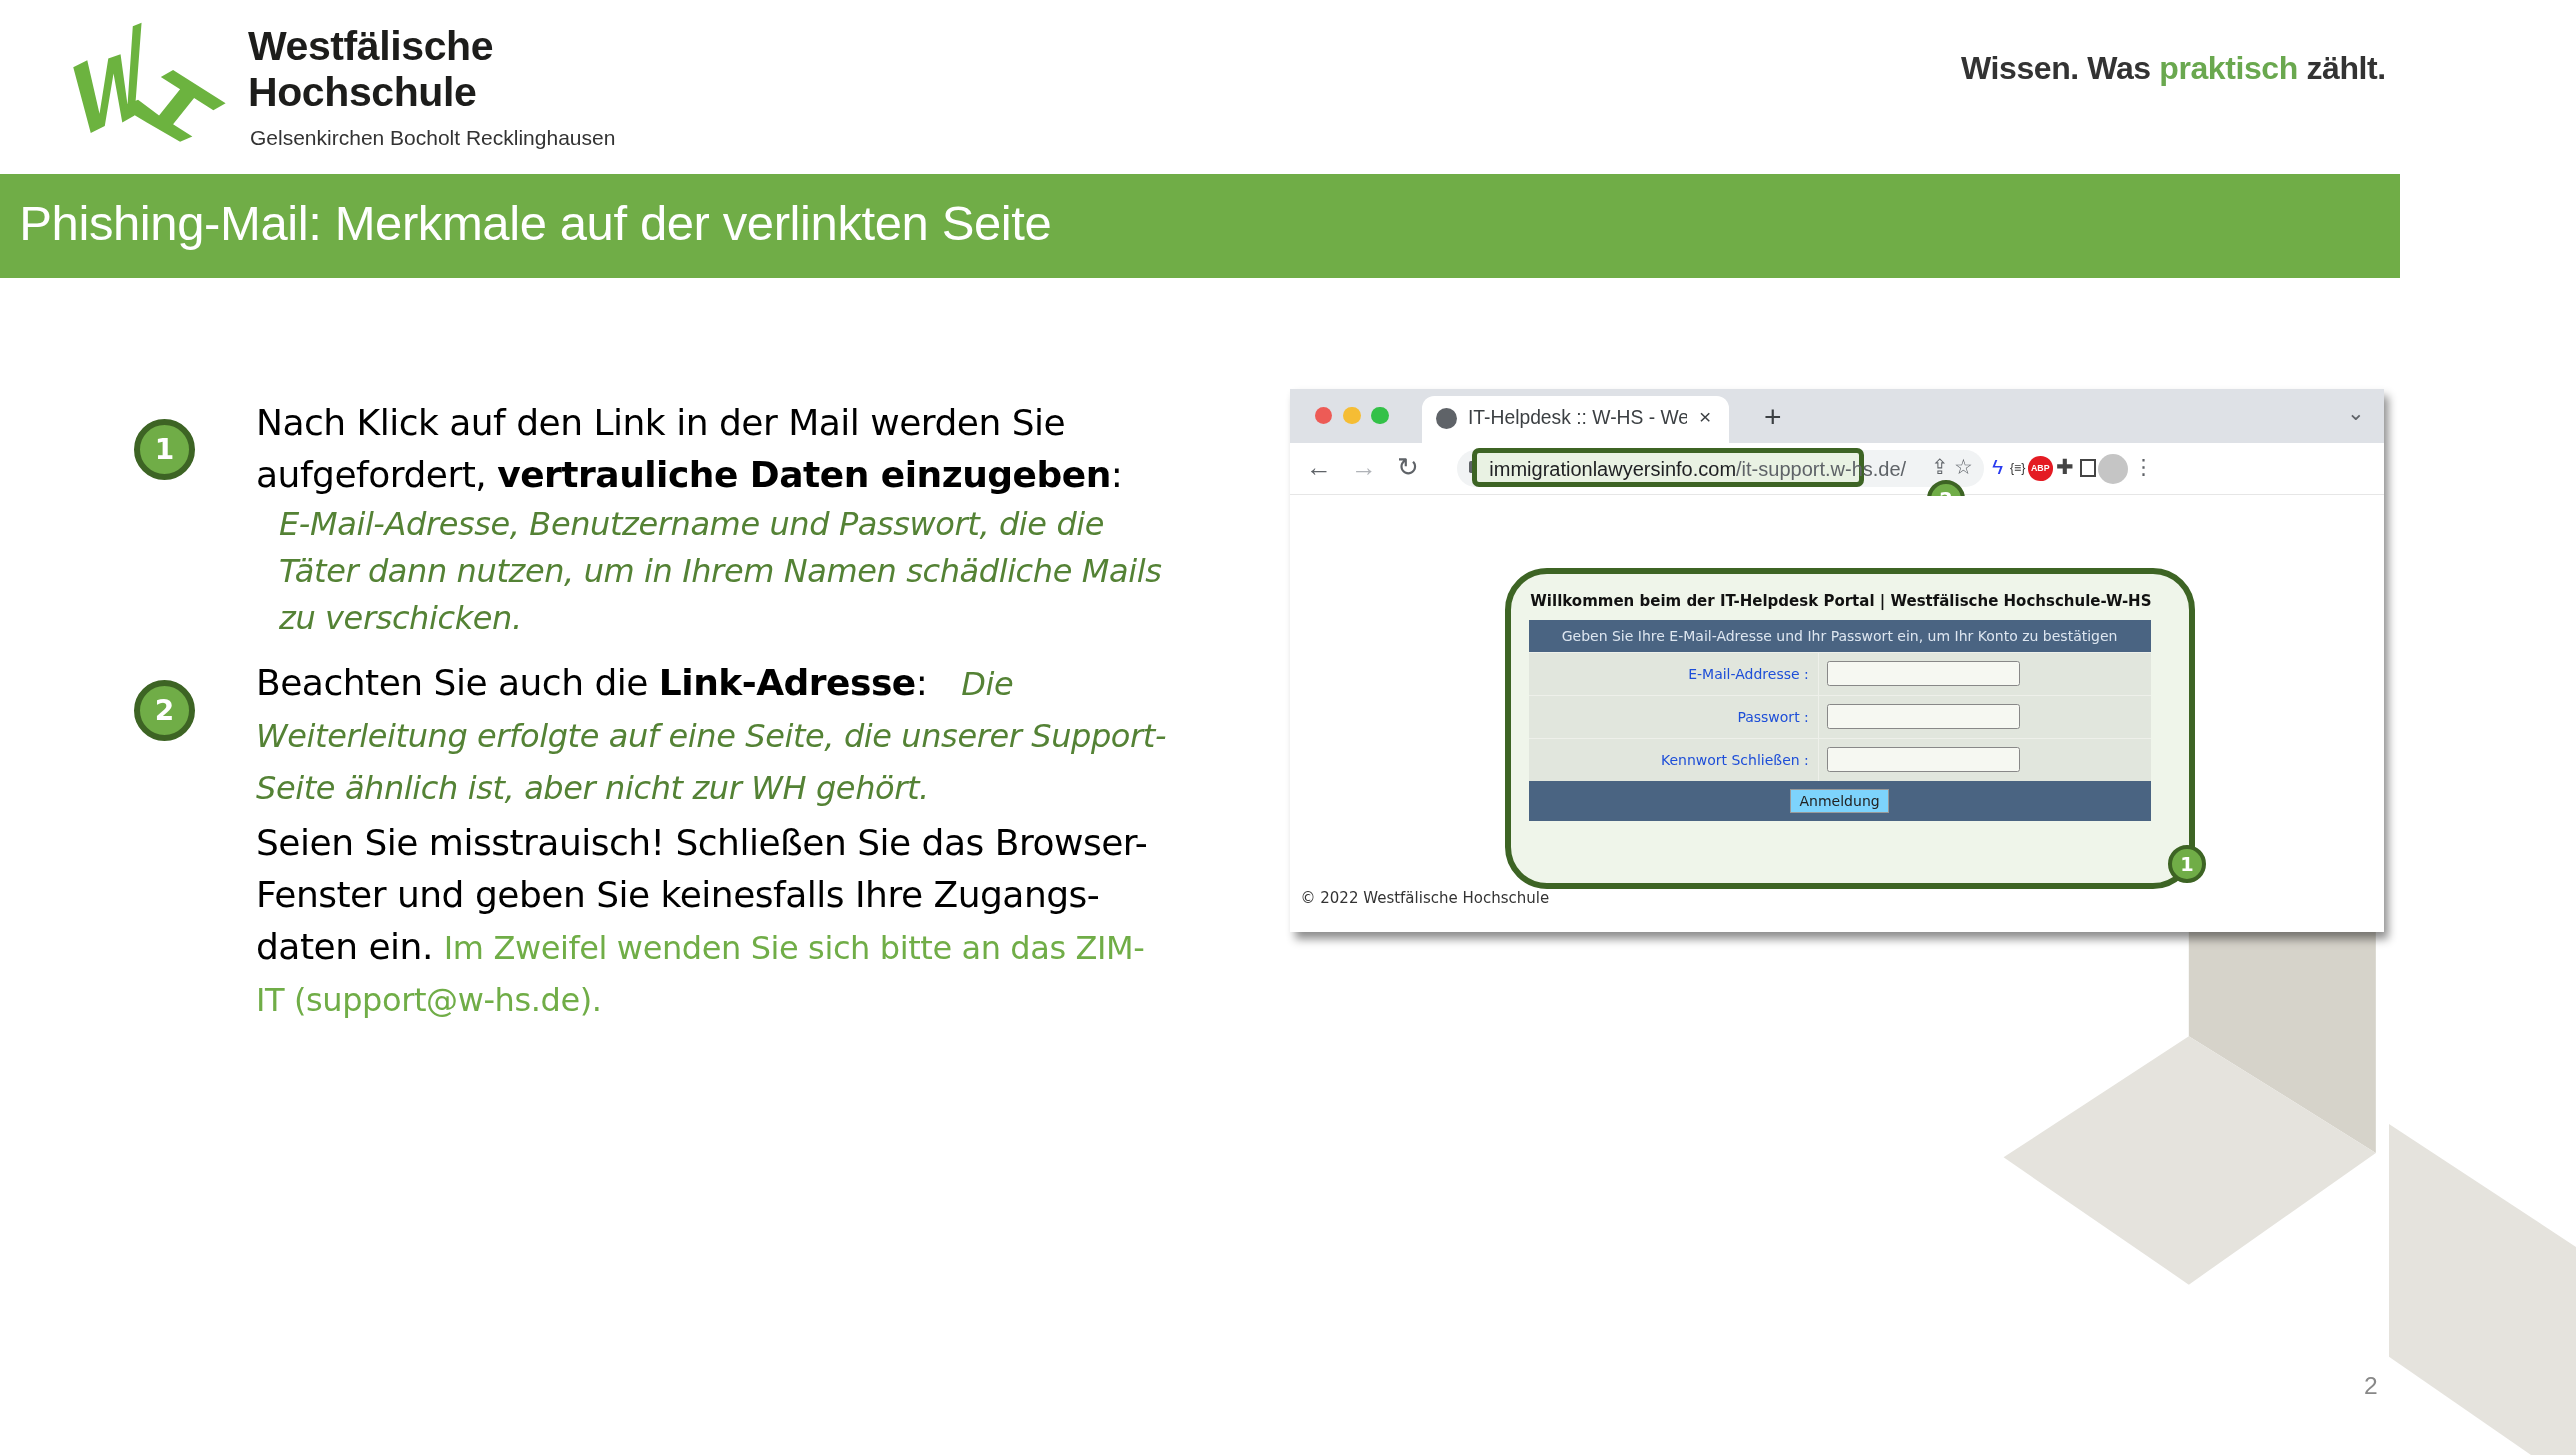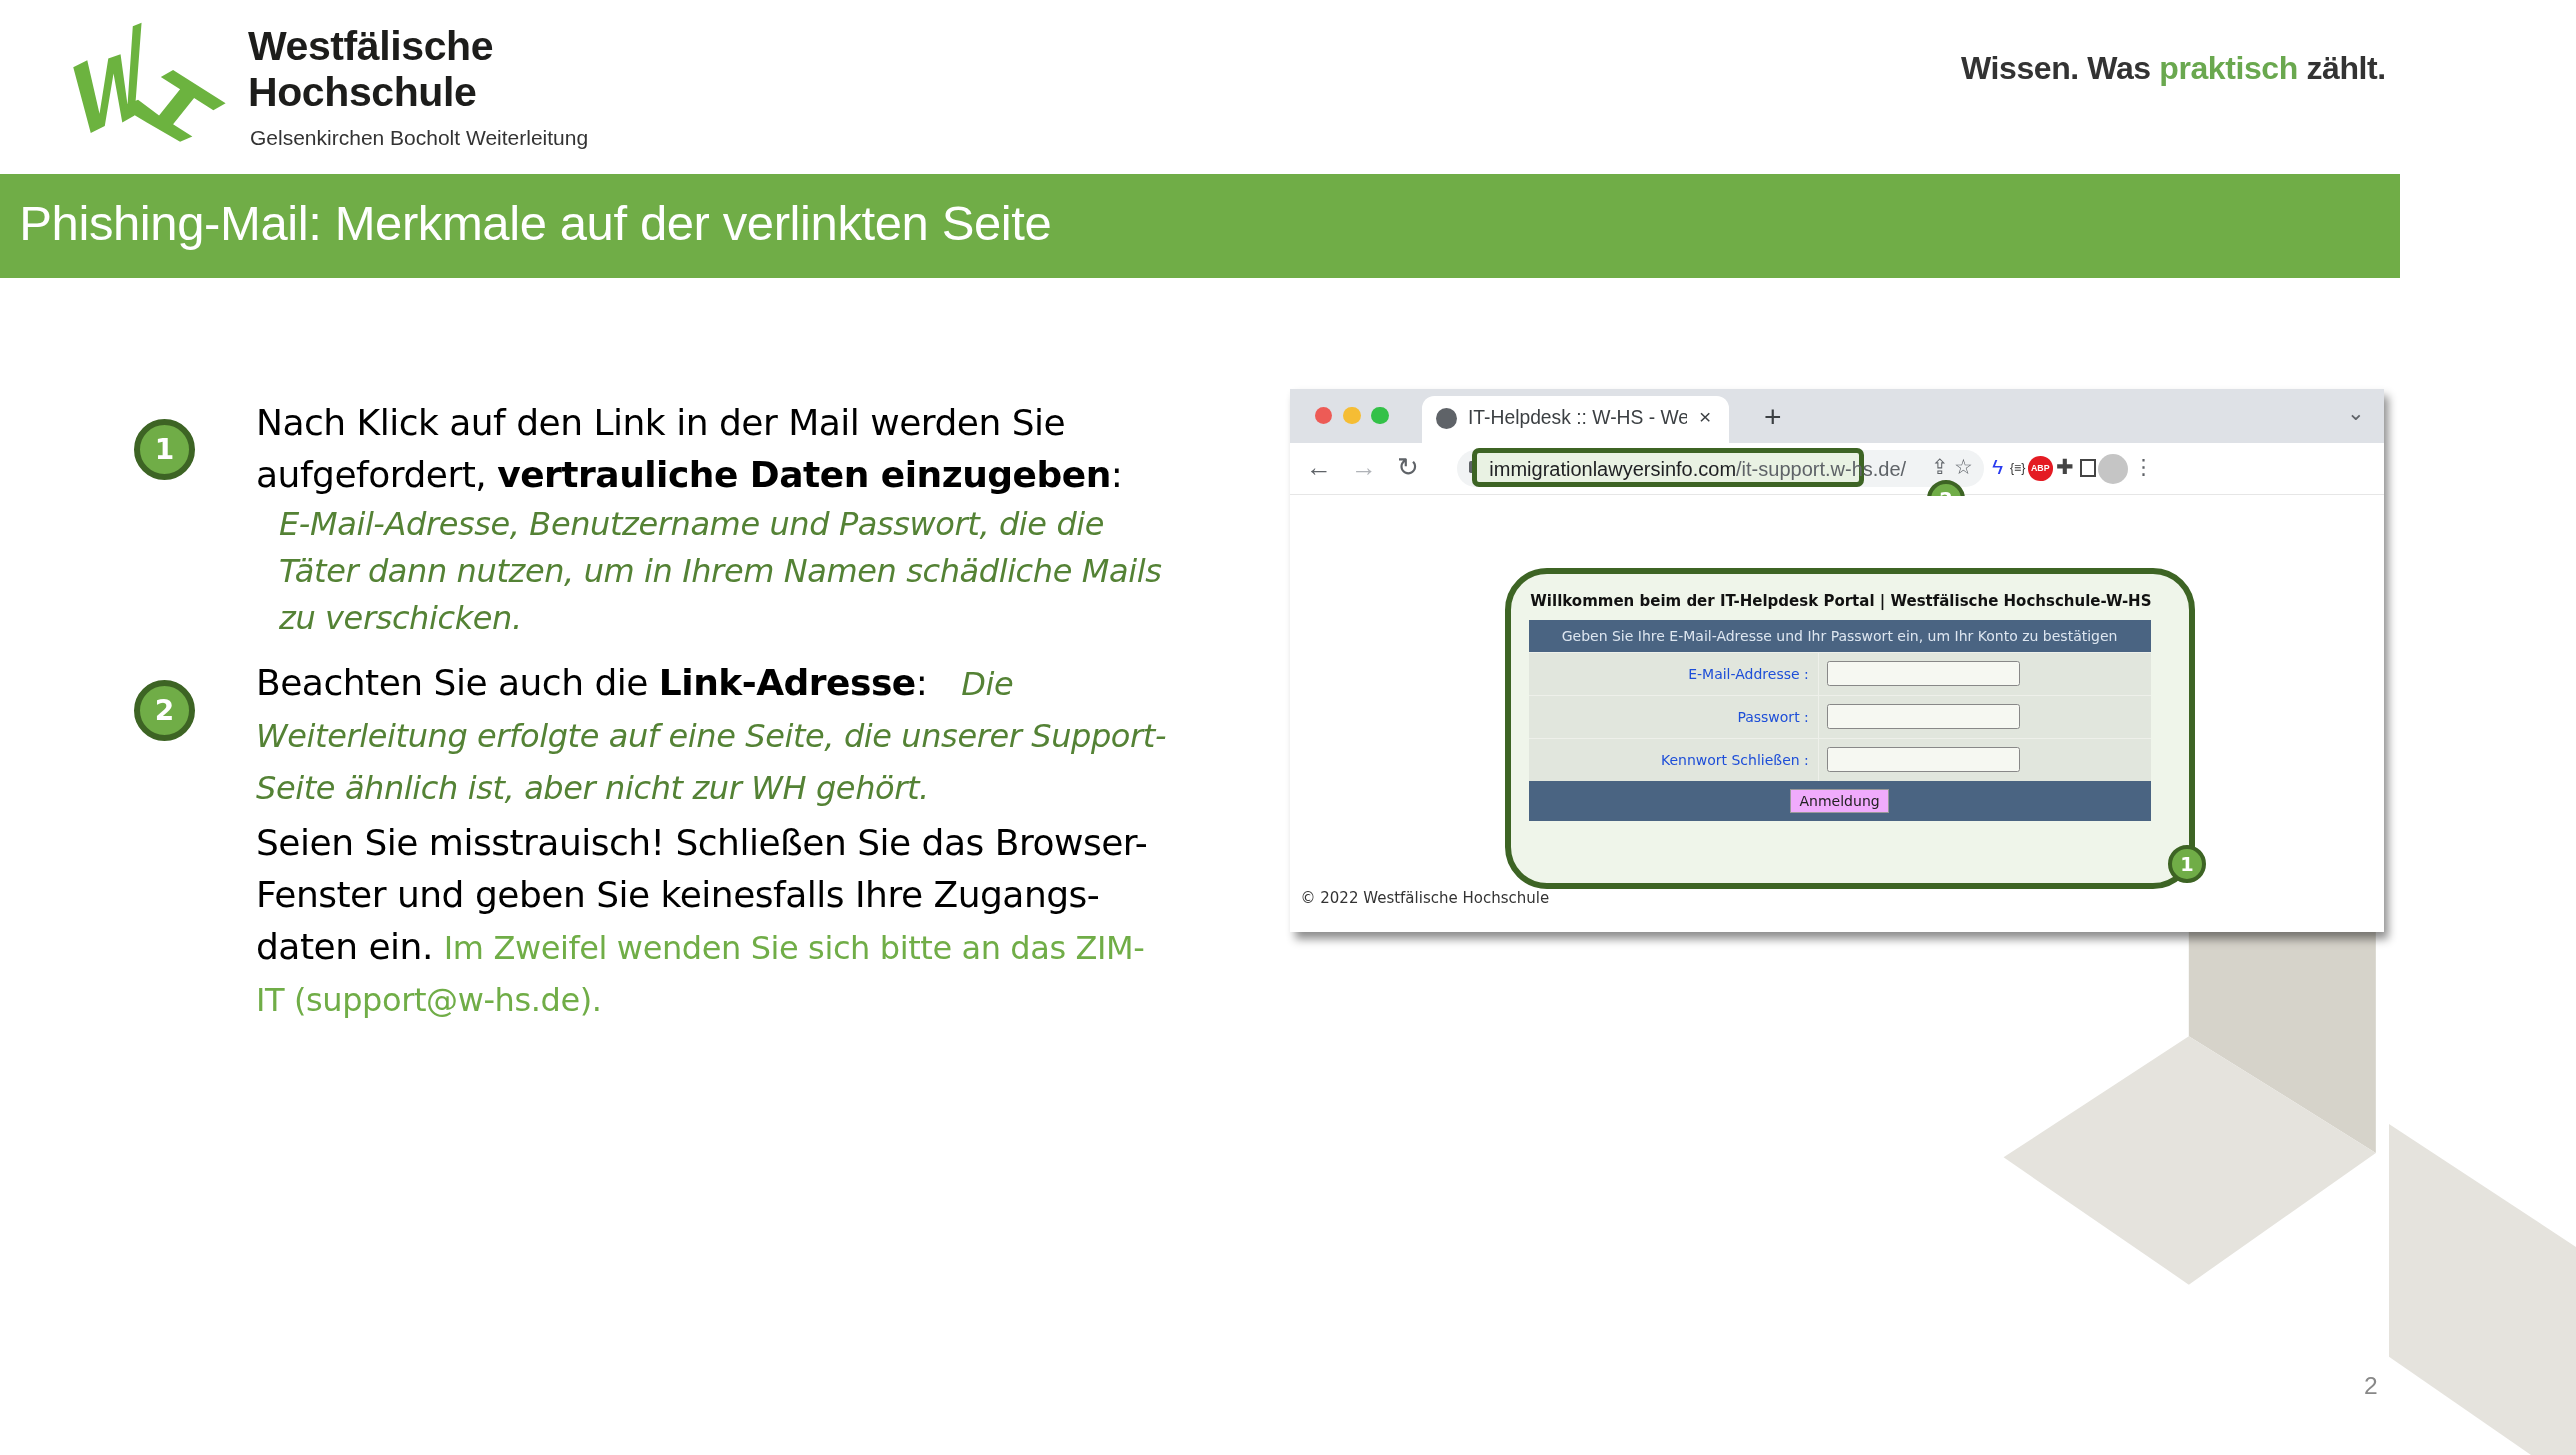--- a/index.html
+++ b/index.html
@@ -47,21 +47,21 @@
 
   .pagebody { left:0; top:107px; width:100%; height:435px; background:#fff; }
   .hlbox { left:215px; top:72px; width:690px; height:321px; border:6.1px solid #3d6424; border-radius:42px; background:#eff5ea; box-sizing:border-box; }
   .welcome { left:19.3px; top:17.6px; font-family:"DejaVu Sans", sans-serif; font-weight:bold; font-size:15px; color:#111; white-space:nowrap; }
   .formtable { left:17.6px; top:46px; width:622px; }
   .form-head { height:32px; background:#4a6482; color:#dde6f0; font-family:"DejaVu Sans", sans-serif; font-size:14px; display:flex; align-items:center; justify-content:center; white-space:nowrap; }
   .form-row { height:42px; background:#e1e6dd; display:flex; border-top:1.8px solid #eef0ea; }
   .form-label { width:290px; text-align:right; padding-right:8.8px; line-height:42px; font-family:"DejaVu Sans", sans-serif; font-size:14px; color:#1d4ed8; border-right:1.8px solid #eef0ea; box-sizing:border-box; }
   .form-input { margin:8px 0 0 8.8px; width:193px; height:24.6px; background:#f6f8f2; border:0.9px solid #888; border-radius:2.6px; box-sizing:border-box; }
   .form-foot { height:40px; background:#4a6482; display:flex; align-items:center; justify-content:center; }
-  .submit { background:#f0abfc; border:0.9px solid #999; font-family:"DejaVu Sans", sans-serif; font-size:14px; padding:2.6px 8.8px; color:#222; }
+  .submit { background:#7dd3fc; border:0.9px solid #999; font-family:"DejaVu Sans", sans-serif; font-size:14px; padding:2.6px 8.8px; color:#222; }
   .copyright { left:10.5px; top:393px; font-family:"DejaVu Sans", sans-serif; font-size:15px; color:#333; white-space:nowrap; }
   .mini-badge { width:30px; height:30px; border-radius:50%; background:#70ad47; border:4.4px solid #3d6424; color:#fff; font-family:"DejaVu Sans", sans-serif; font-weight:bold; font-size:19.3px; display:flex; align-items:center; justify-content:center; box-sizing:content-box; }
 
   .deco { left:0; top:0; }
   .page-num { left:2364px; top:1372px; font-size:24.6px; color:#888; }
 </style>
 </head>
 <body>
 
 <svg class="abs deco" width="2576" height="1456" style="pointer-events:none" viewBox="0 0 2934 1658">
@@ -71,21 +71,21 @@
 </svg>
 
 <svg class="abs logo-mark" viewBox="0 0 185 140">
   <polygon points="6,55 22,47 36,108 46,45 60,40 68,98 74,8 84,4 76,110 62,118 52,62 42,122 26,130" fill="#6cb33f"></polygon>
   <polygon points="60,100 80,92 104,110 128,80 106,66 120,58 180,96 166,104 144,90 120,120 142,134 128,140 90,118" fill="#6cb33f"></polygon>
 </svg>
 <div class="abs logo-name">
   <div>Westfälische</div>
   <div>Hochschule</div>
 </div>
-<div class="abs logo-sub">Gelsenkirchen Bocholt Weiterleitung</div>
+<div class="abs logo-sub">Gelsenkirchen Bocholt Recklinghausen</div>
 
 <div class="abs tagline"><span>Wissen. Was </span><span class="accent">praktisch</span><span> zählt.</span></div>
 
 <div class="abs title-bar"></div>
 <div class="abs title-text">Phishing-Mail: Merkmale auf der verlinkten Seite</div>
 
 <div class="abs badge" style="left:134px; top:419px;">1</div>
 <div class="abs col" style="top:397px;">
   <div class="p"><span>Nach Klick auf den Link in der Mail werden Sie aufgefordert, </span><b>vertrauliche Daten einzugeben</b><span>:</span></div>
   <div class="ital">E-Mail-Adresse, Benutzername und Passwort, die die Täter dann nutzen, um in Ihrem Namen schädliche Mails zu verschicken.</div>

